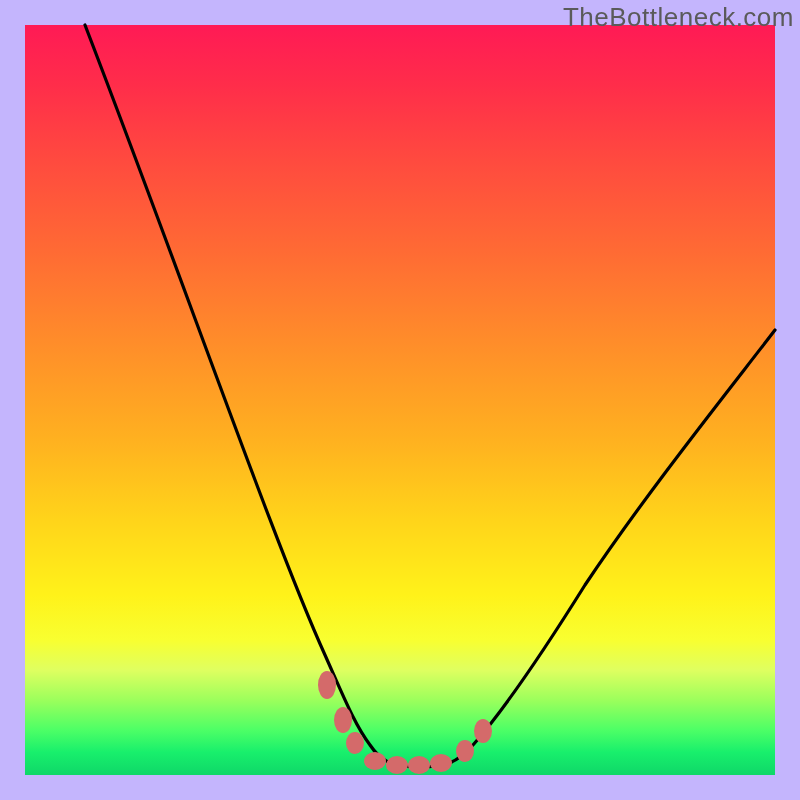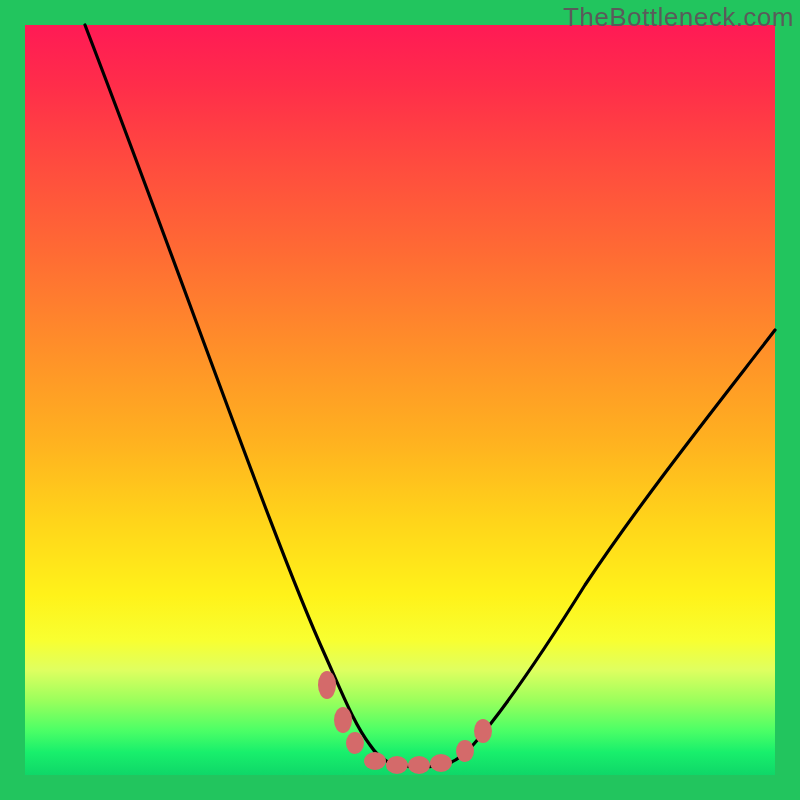--- a/index.html
+++ b/index.html
@@ -8,21 +8,21 @@
     width: 800px;
     height: 800px;
     background: #000;
     overflow: hidden;
     font-family: Arial, Helvetica, sans-serif;
   }
   .frame {
     position: absolute;
     left: 0; top: 0;
     width: 800px; height: 800px;
-    background: #22c55e;
+    background: #c4b5fd;
   }
   .plot {
     position: absolute;
     left: 25px;
     top: 25px;
     width: 750px;
     height: 750px;
     
     background: linear-gradient(to bottom,
       #ff1a55 0%,

